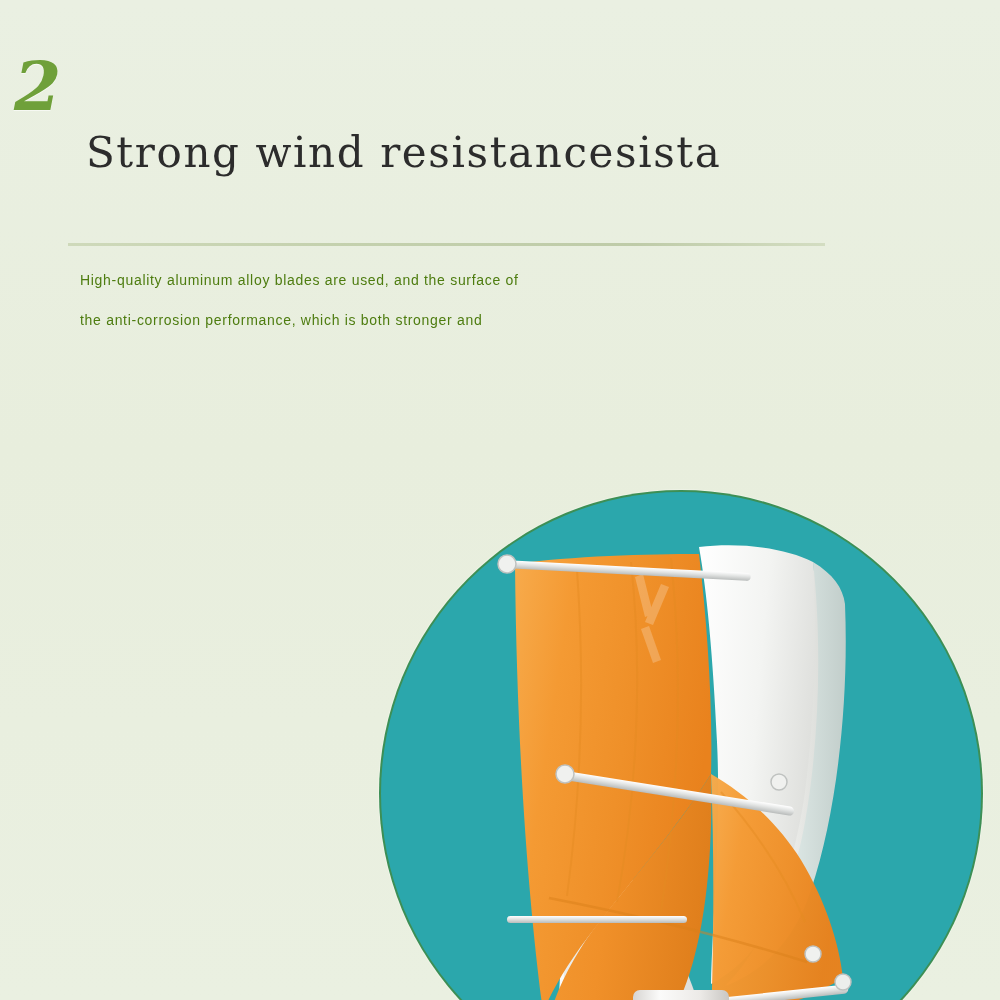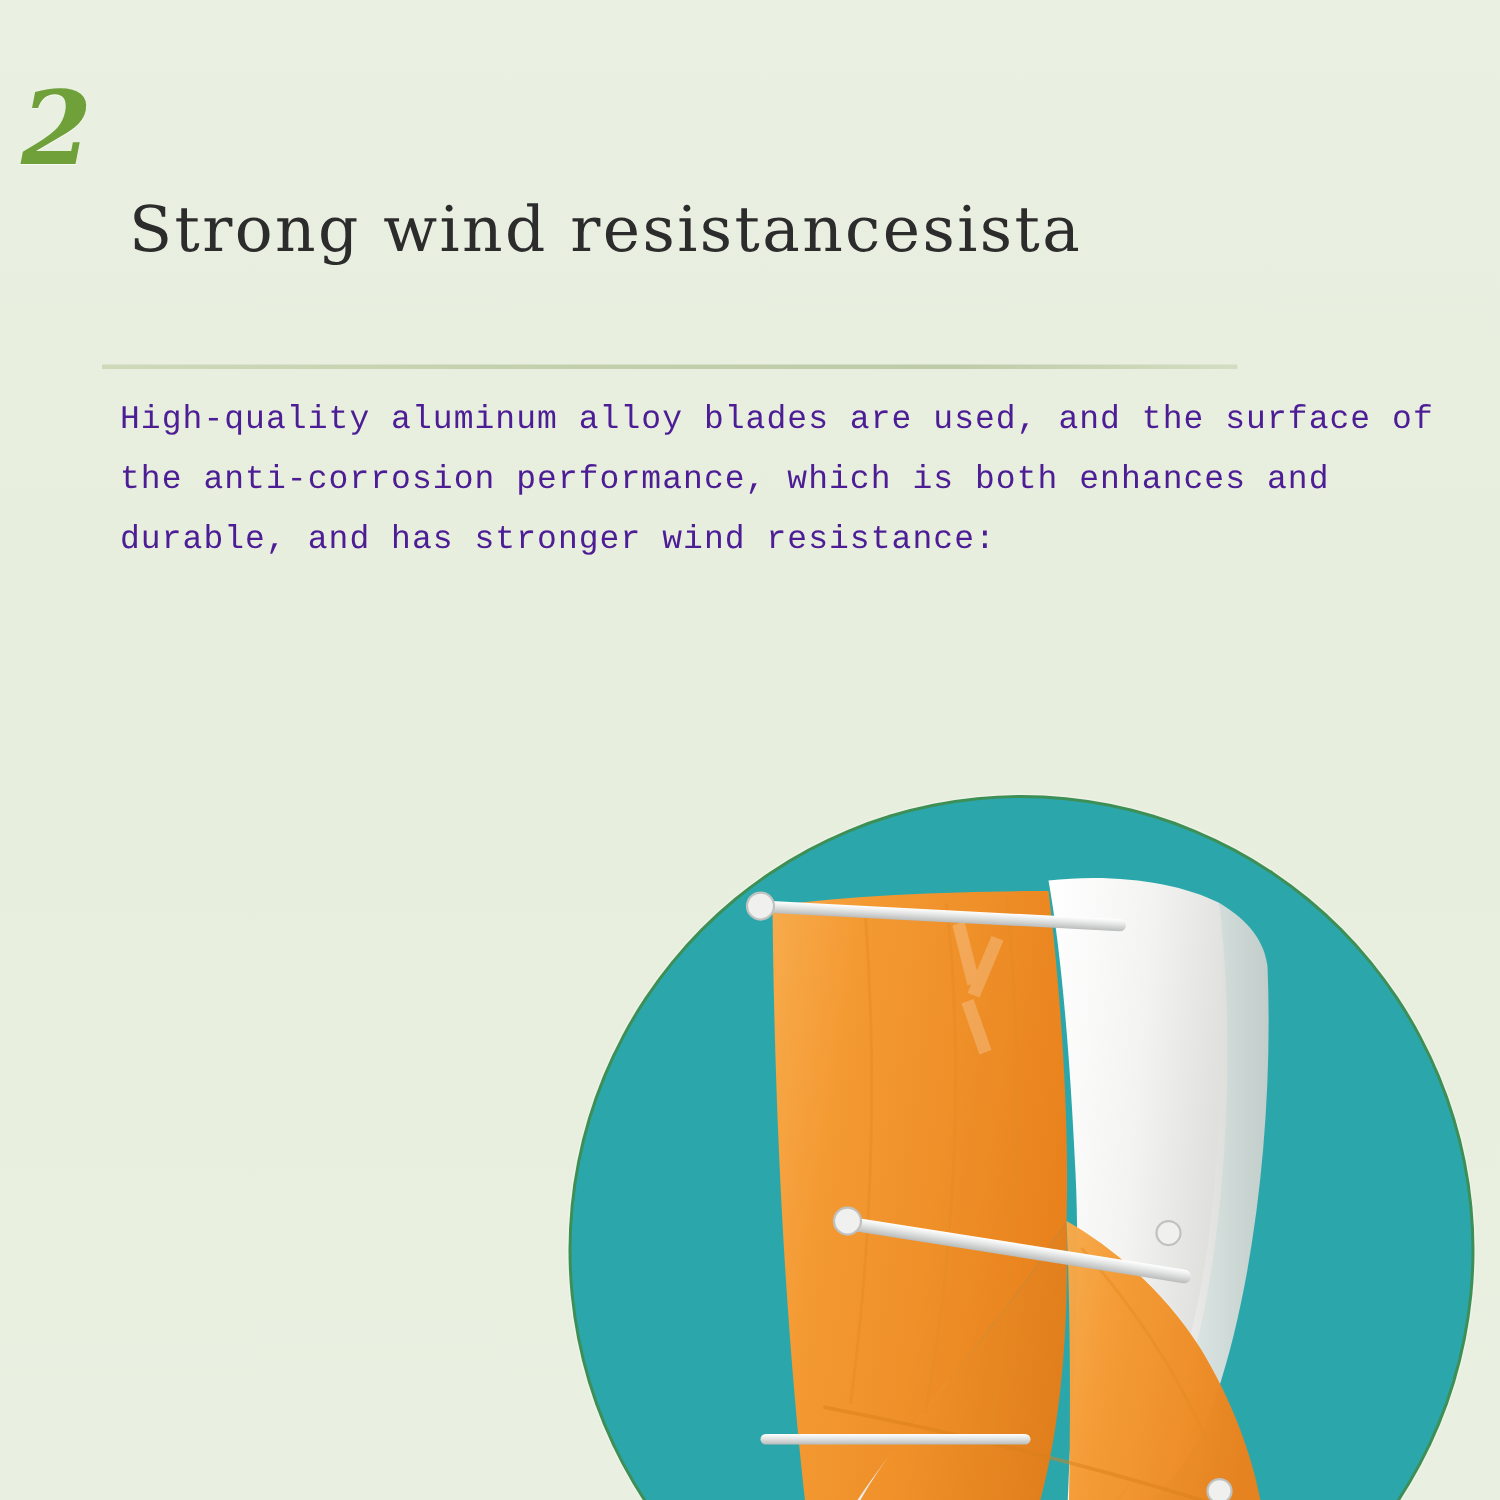--- a/index.html
+++ b/index.html
@@ -67,24 +67,24 @@
     width: 757px;
     height: 3px;
     background: linear-gradient(90deg, #cdd8b8 0%, #c2cfab 35%, #bcc9a5 75%, #d2dcc0 100%);
     opacity: .95;
   }
   .body-copy {
     position: absolute;
     left: 80px;
     top: 143px;
     width: 760px;
-    font-family: Liberation Mono, monospace;
-    font-size: 22px;
+    font-family: Liberation Sans, sans-serif;
+    font-size: 14px;
     line-height: 40px;
-    color: #4c1d95;
+    color: #4d7c0f;
     letter-spacing: .7px;
   }
   .body-copy p { margin: 0; white-space: nowrap; }
 
   
   .photo-circle {
     position: absolute;
     left: 381px;
     top: 295px;
     width: 600px;
@@ -102,22 +102,21 @@
 <div id="page">
 
   <div class="numeral">2</div>
 
   <div class="title">Strong wind resistancesista</div>
 
   <div class="title-rule"></div>
 
   <div class="body-copy">
     <p>High-quality aluminum alloy blades are used, and the surface of</p>
-    <p>the anti-corrosion performance, which is both enhances and</p>
-    <p>durable, and has stronger wind resistance:</p>
+    <p>the anti-corrosion performance, which is both stronger and</p>
   </div>
 
   <div class="photo-circle">
     <svg class="turbine" viewBox="0 0 600 603" preserveAspectRatio="xMidYMid meet">
       <defs>
         <linearGradient id="orangeA" x1="0" y1="0" x2="1" y2="0.35">
           <stop offset="0%" stop-color="#f7ab4c"></stop>
           <stop offset="28%" stop-color="#f49a33"></stop>
           <stop offset="62%" stop-color="#ef9029"></stop>
           <stop offset="100%" stop-color="#e9821d"></stop>

